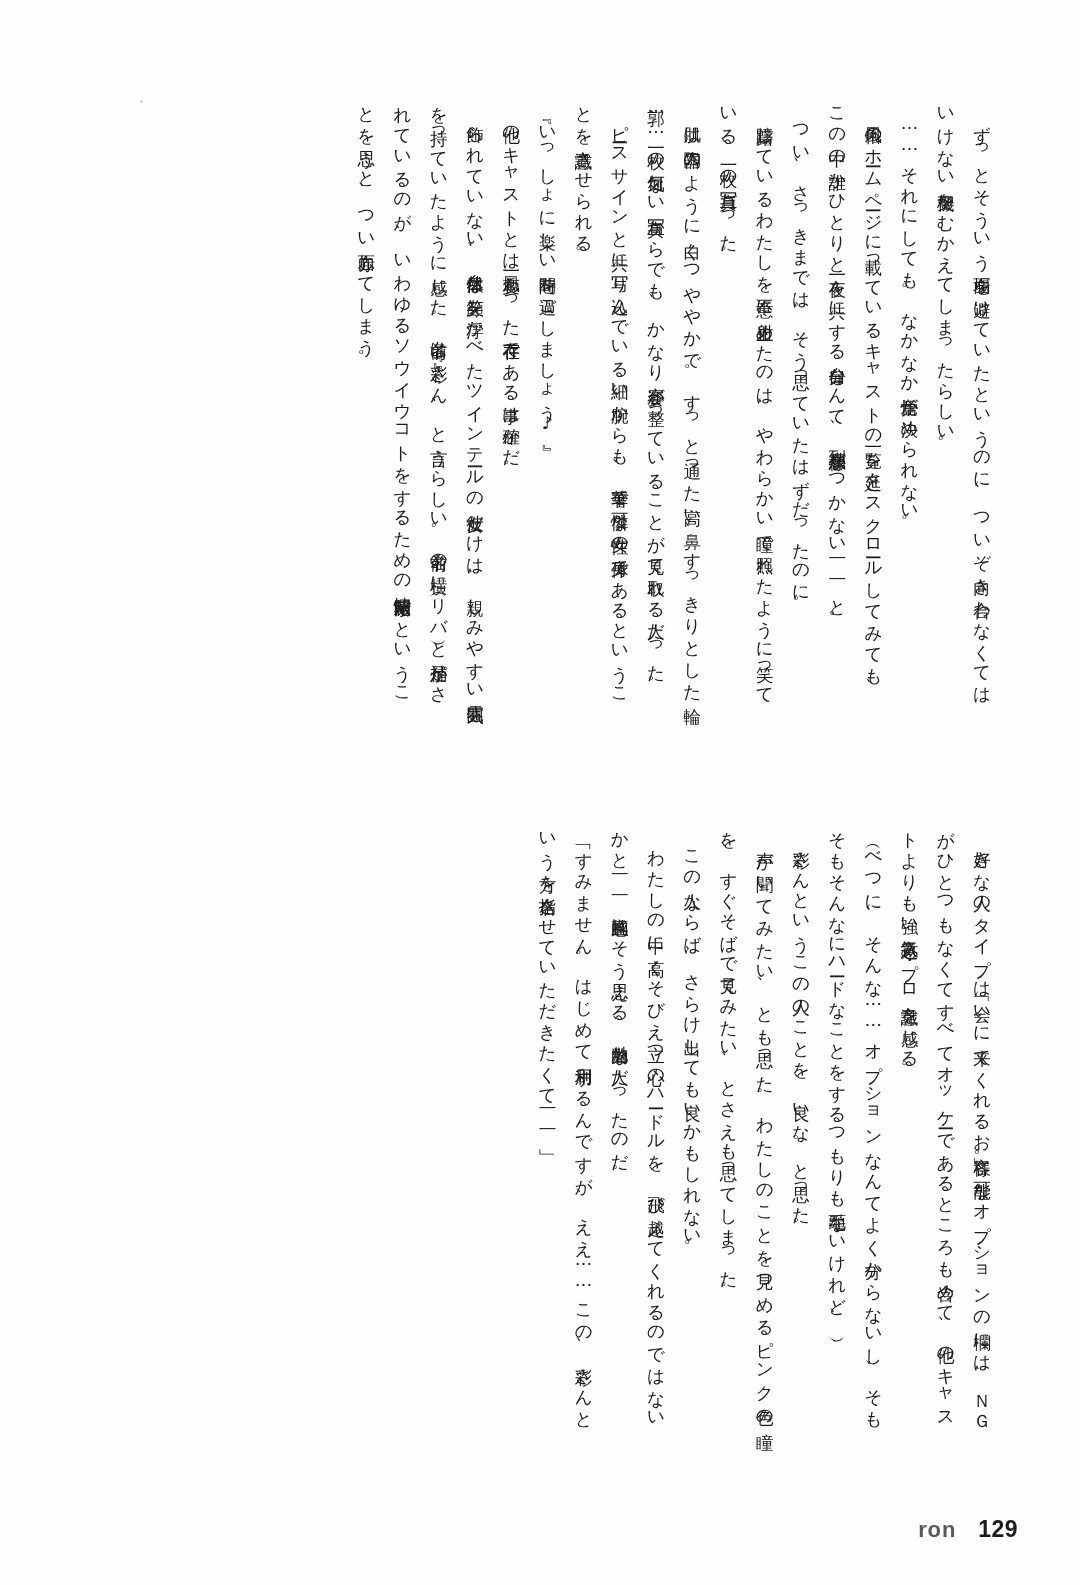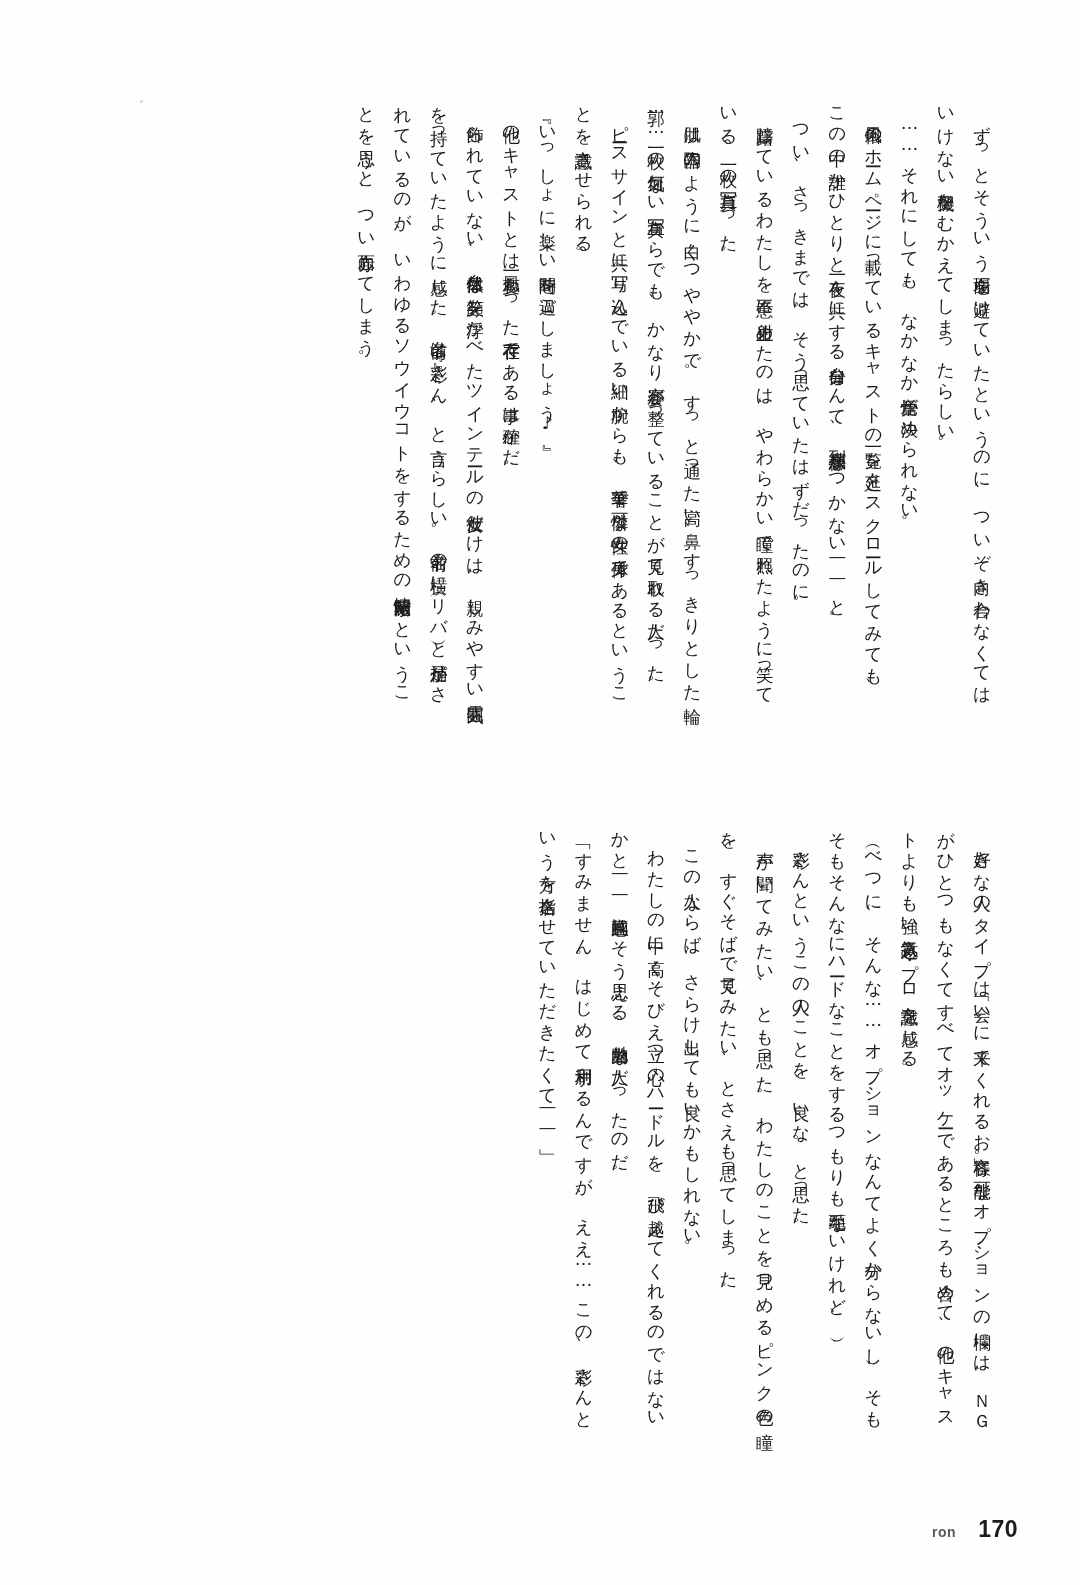--- a/index.html
+++ b/index.html
@@ -53,21 +53,21 @@
   .footer {
     position: absolute;
     bottom: 42px;
     right: 62px;
     display: flex;
     align-items: baseline;
     gap: 22px;
     font-family: "Liberation Sans", sans-serif;
   }
   .footer .mark {
-    font-size: 14px;
+    font-size: 22px;
     font-weight: bold;
     color: #5a5a5a;
     letter-spacing: 0.04em;
     margin-left: 12px;
   }
   .footer .pageno {
     font-size: 23px;
     font-weight: bold;
     color: #1b1b1b;
     letter-spacing: 0.02em;
@@ -107,16 +107,16 @@
     <p>（べつに、そんな……オプションなんてよく分からないし、そもそもそんなにハードなことをするつもりも毛頭ないけれど、）</p>
     <p>彩さんというこの人のことを、良いな。と思った。</p>
     <p>声が聞いてみたい、とも思った。わたしのことを見つめるピンク色の瞳を、すぐそばで見てみたい、とさえも思ってしまった。</p>
     <p>この人ならば、さらけ出しても良いかもしれない。</p>
     <p>わたしの中に高くそびえ立つ心のハードルを、飛び越えてくれるのではないかと——直感的にそう思える、魅力的な人だったのだ。</p>
     <p>「すみません。はじめて利用するんですが、ええ……この、彩さんという方を指名させていただきたくて——」</p>
   </div>
 
   <div class="footer">
     <span class="mark">ron</span>
-    <span class="pageno">170</span>
+    <span class="pageno">129</span>
   </div>
 
 </div>
 
 </body></html>

